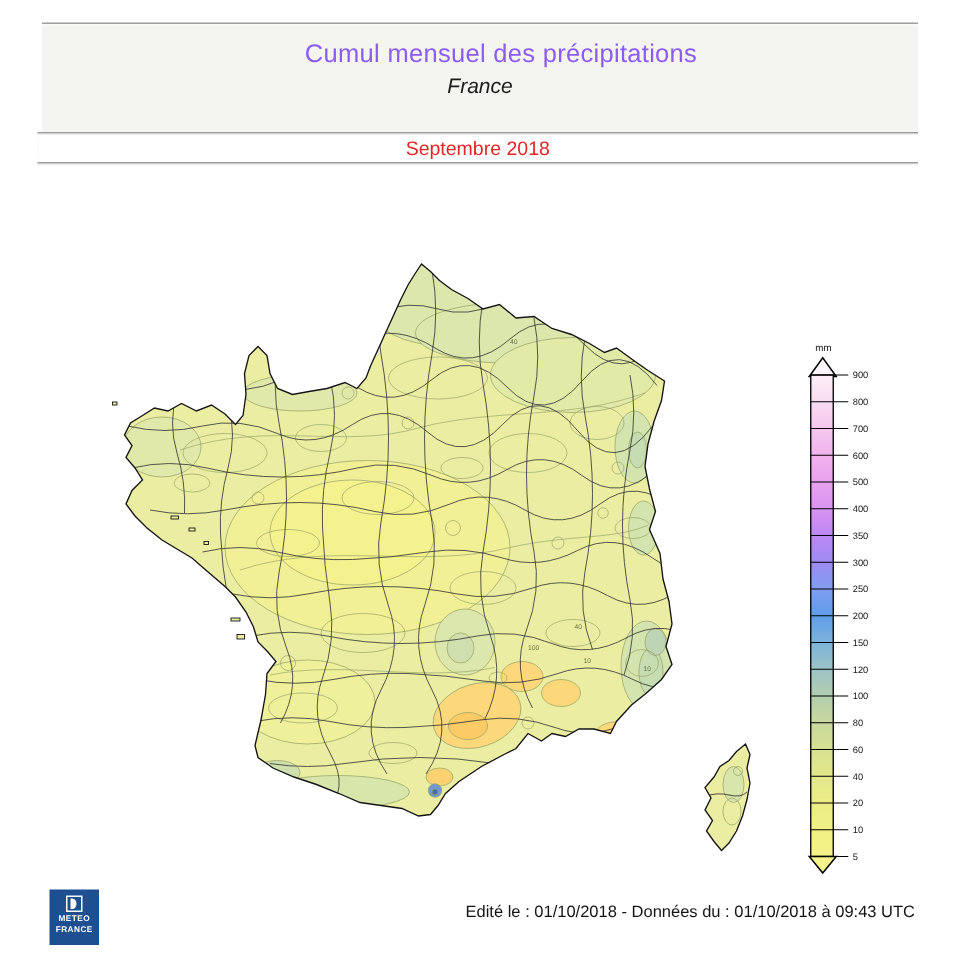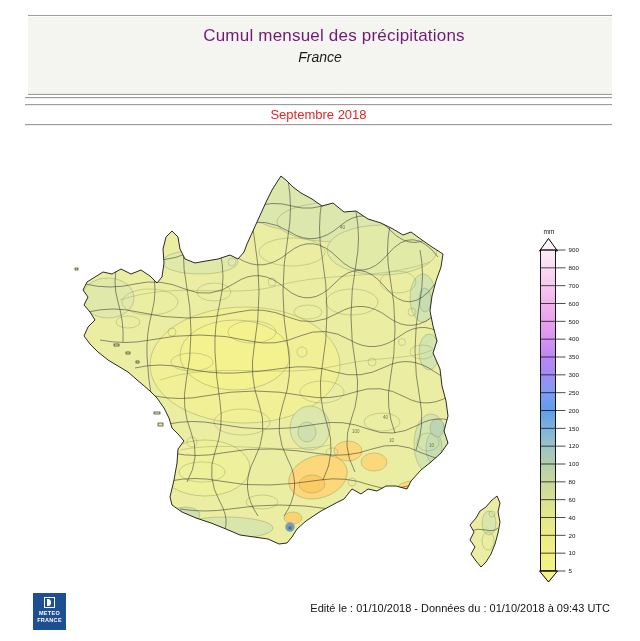--- a/index.html
+++ b/index.html
@@ -2,26 +2,26 @@
 <html><head>
 <meta charset="utf-8">
 <style>
   html,body{margin:0;padding:0;background:#fff;}
   body{width:640px;height:641px;font-family:"Liberation Sans",sans-serif;position:relative;overflow:hidden;}
   .page{position:absolute;left:0;top:0;width:640px;height:641px;background:#fff;}
 
   .header-box{position:absolute;left:28px;top:15px;width:584px;height:78px;background:#f4f4f1;
     border-top:1px solid #9e9e9e;border-bottom:1px solid #9e9e9e;
     box-shadow:inset 0 1px 0 #fbfbfa, inset 0 -1px 0 #e9e9e6;}
-  .title{margin-top:10px;font-size:17px;color:#701a75;text-align:center;letter-spacing:.2px;padding-left:28px;}
+  .title{margin-top:10px;font-size:17px;color:#8b5cf6;text-align:center;letter-spacing:.2px;padding-left:28px;}
   .subtitle{margin-top:3px;font-size:14px;font-style:italic;color:#1c1c1c;text-align:center;}
 
   .rule{position:absolute;left:25px;width:587px;height:0;border-top:1px solid #9c9c9c;border-bottom:1px solid #ededed;}
   .rule-a{top:97px;}
-  .month-band{position:absolute;left:25px;top:104px;width:587px;height:19px;background:#fff;
+  .month-band{position:absolute;left:25px;top:88px;width:587px;height:19px;background:#fff;
     border-top:1px solid #9c9c9c;border-bottom:1px solid #9c9c9c;
     box-shadow:inset 0 1px 0 #efefef, 0 1px 0 #efefef;}
   .month-label{font-size:13px;line-height:19px;color:#e02727;text-align:center;font-weight:500;}
 
   svg{position:absolute;}
   svg text{font-family:"Liberation Sans",sans-serif;}
   #map-svg{left:60px;top:150px;}
   #legend-svg{left:530px;top:222px;}
   .tick-label{font-size:6.2px;fill:#141414;}
   .unit-label{font-size:6.5px;fill:#141414;}

